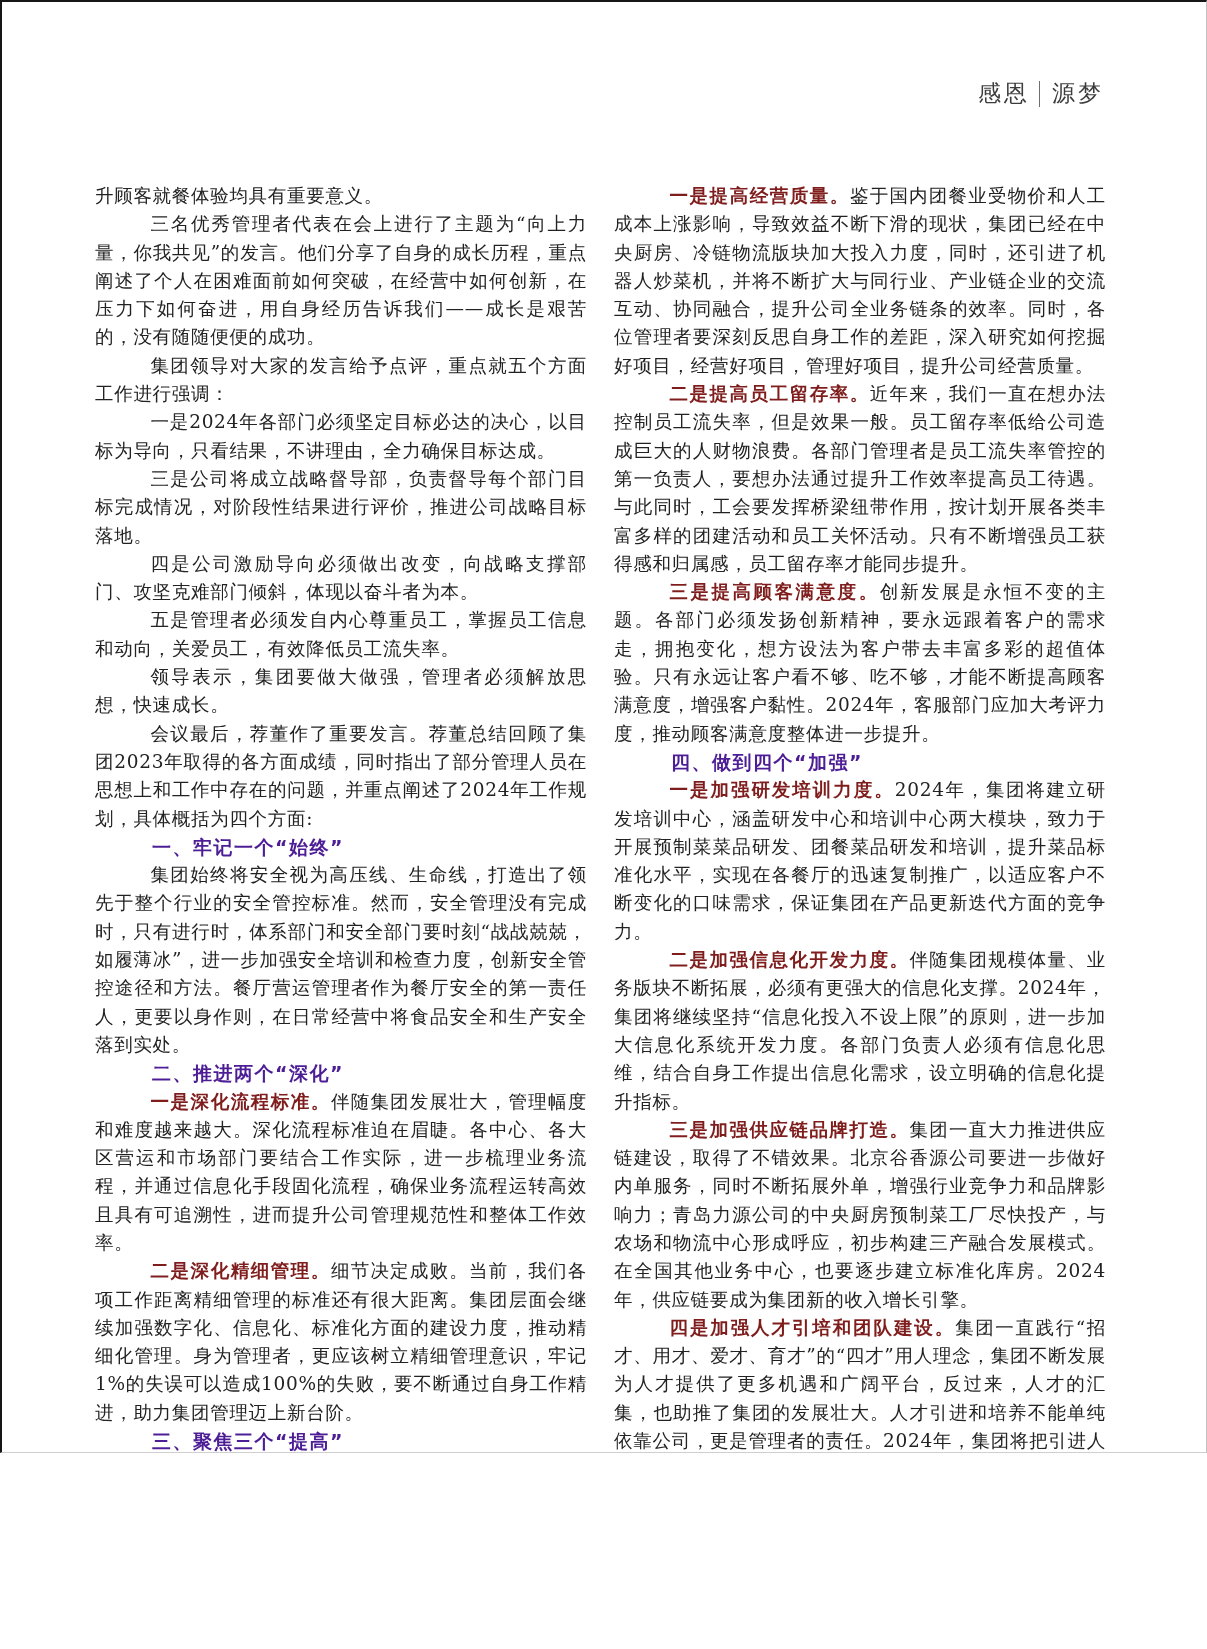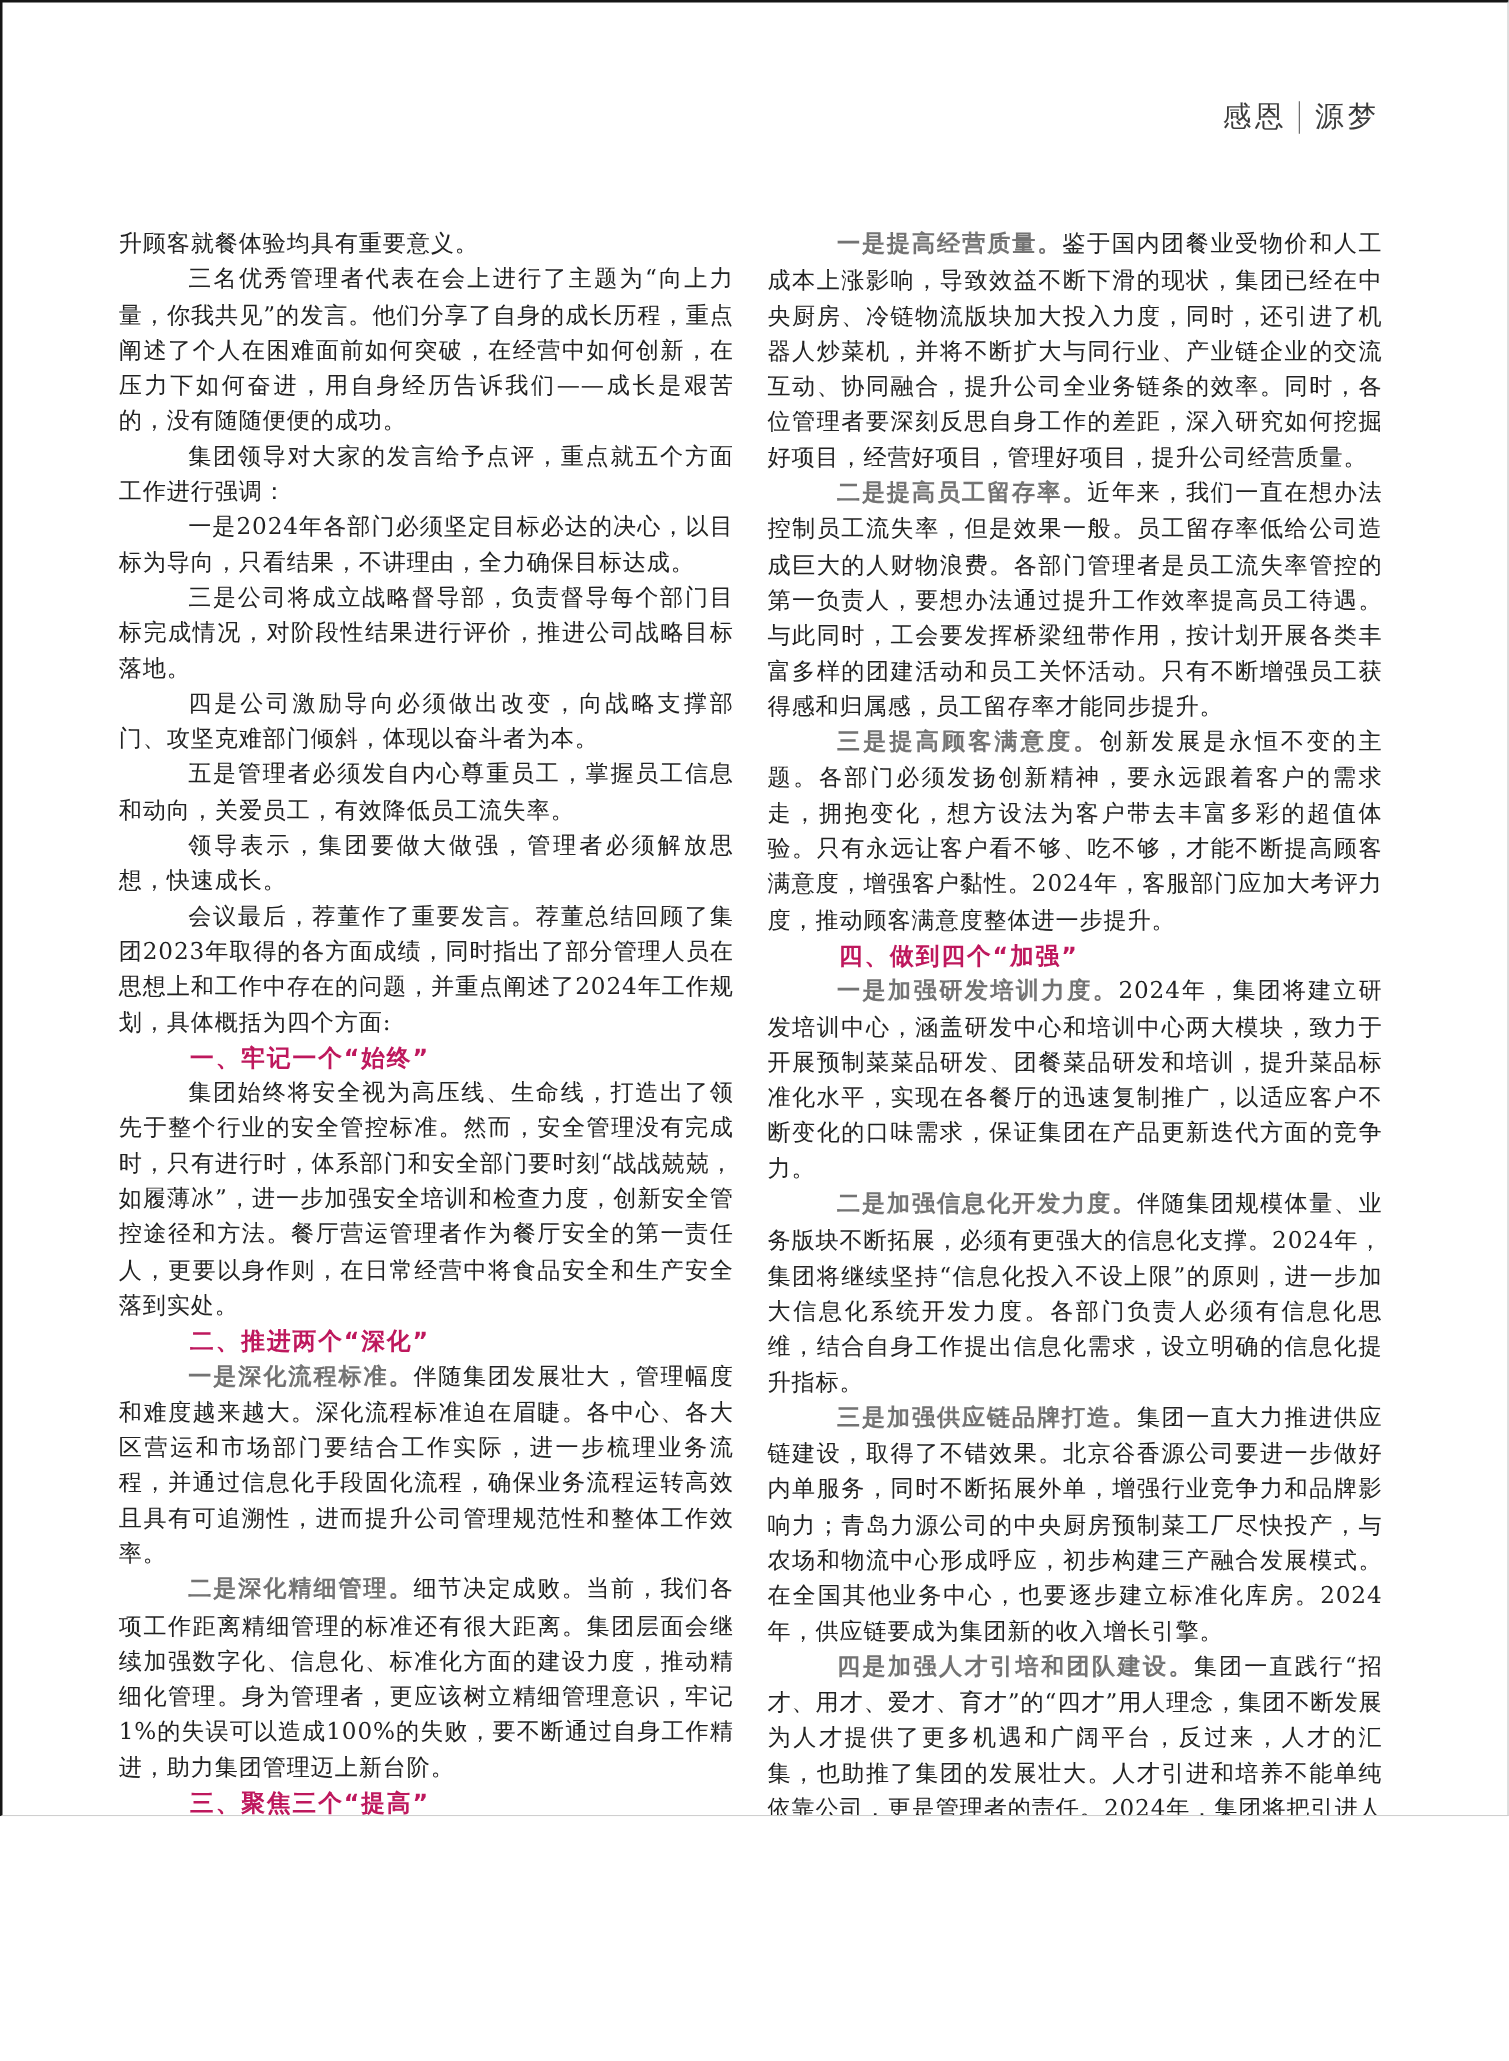--- a/index.html
+++ b/index.html
@@ -34,26 +34,26 @@
     letter-spacing:0.7px;
     color:#222222;
     text-align:justify;
   }
   .col-left{left:93px;}
   .col-right{left:612px;}
   .col p{margin:0;padding:0;text-indent:3em;}
   .col p.no-indent{text-indent:0;}
   .col p.heading{
     font-family:"DejaVu Sans","Liberation Sans",sans-serif;
-    font-weight:bold;color:#be185d;
+    font-weight:bold;color:#4c1d95;
     font-size:19px;letter-spacing:1.5px;
   }
   .lead-run{
-    font-family:Liberation Mono, monospace;
-    font-weight:bold;color:#737373;
+    font-family:Liberation Serif, serif;
+    font-weight:bold;color:#7f1d1d;
     letter-spacing:1px;
   }
   
   .page-footer{
     position:absolute;top:1545px;right:99px;
     display:flex;align-items:center;
     color:#2f2f2f;
   }
   .footer-title{
     font-family:"DejaVu Sans","Liberation Sans",sans-serif;

